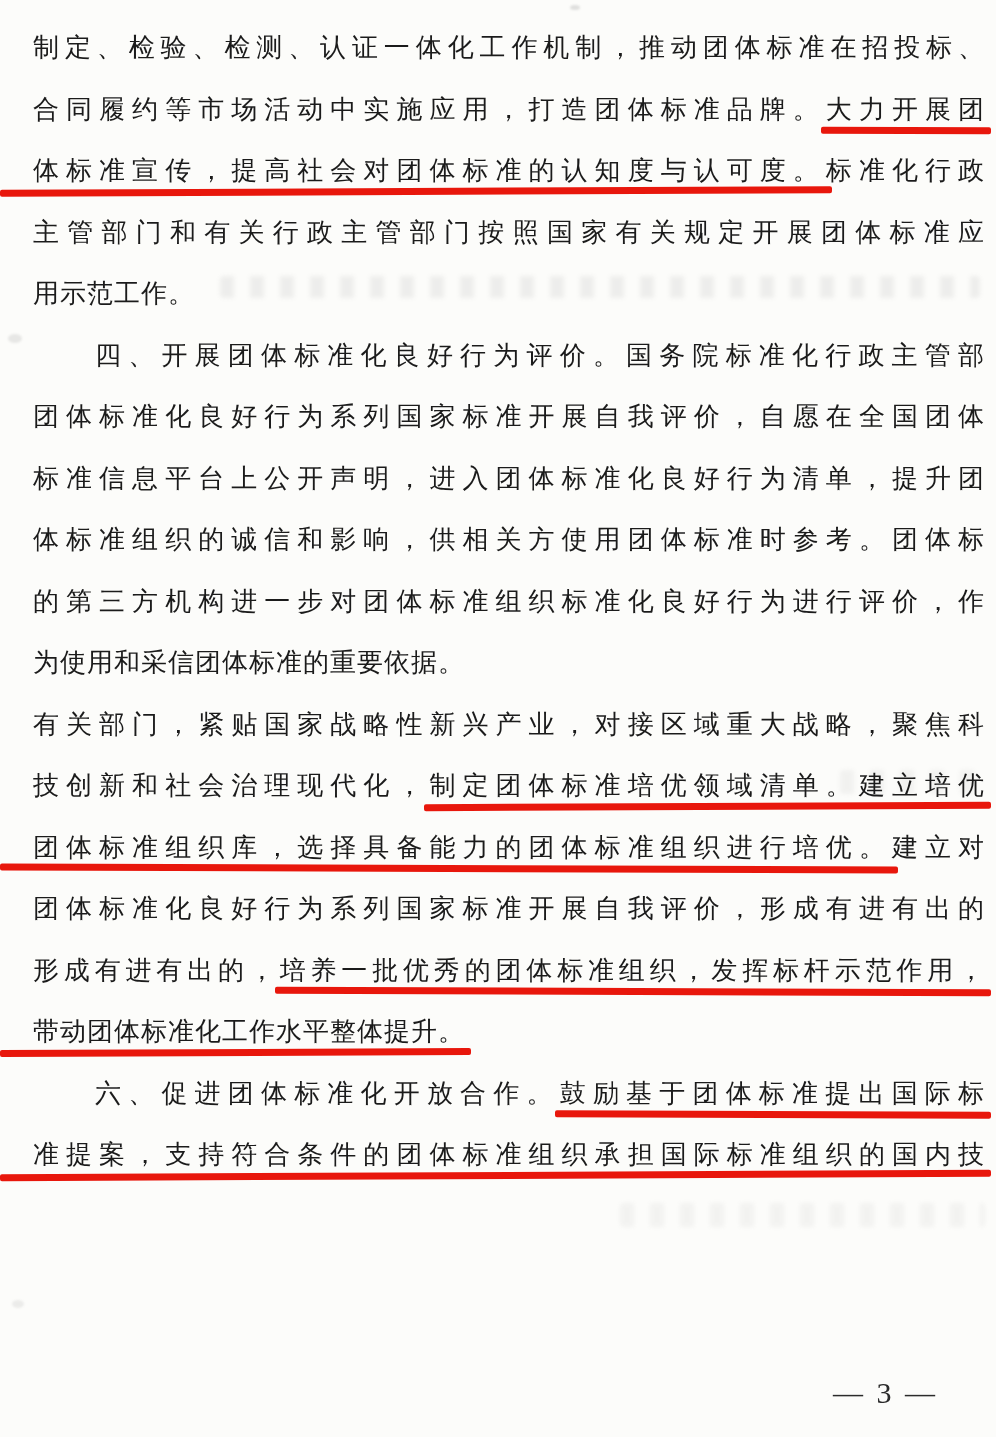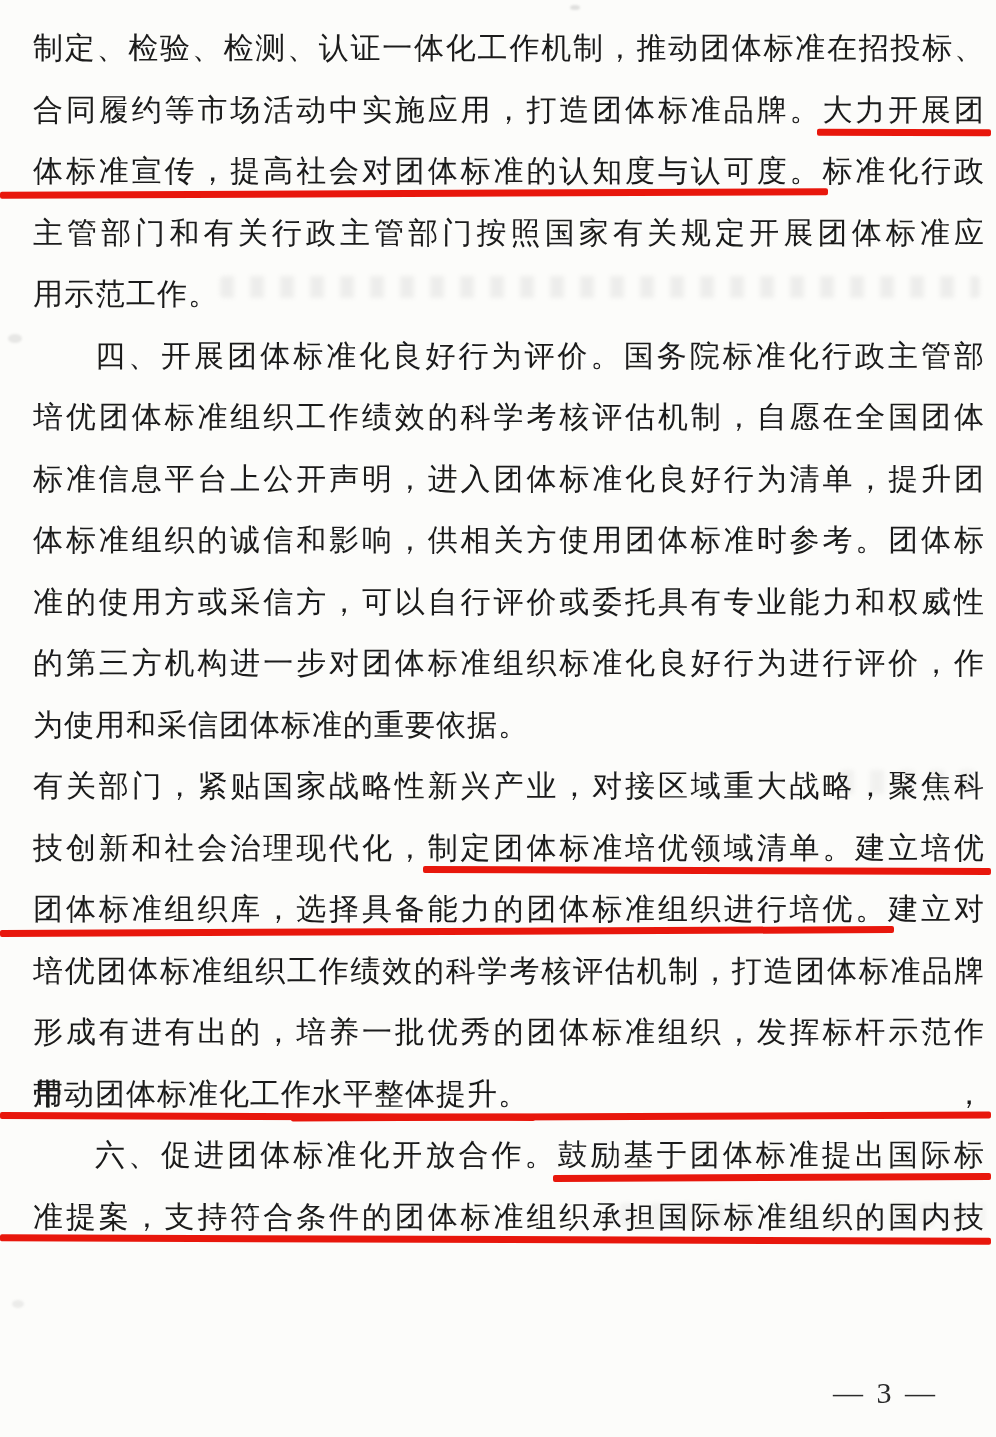--- a/index.html
+++ b/index.html
@@ -5,21 +5,21 @@
   html,body{margin:0;padding:0;}
   body{
     width:996px;height:1437px;position:relative;overflow:hidden;
     background:#fcfcfa;
     font-family:"Liberation Serif","DejaVu Serif",serif;
     color:#1b1b1b;
   }
   .page{position:absolute;inset:0;}
   .text-block{position:absolute;left:33px;right:11px;top:17px;}
   .line{
-    font-size:30px;
+    font-size:26px;
     height:61.5px;line-height:61.5px;
     text-align:justify;text-align-last:justify;
     overflow:visible;
     letter-spacing:1px;
   }
   .line.short{text-align:right;text-align-last:left;}
   .line.indent{padding-left:62px;}
   .b{
     font-family:"Liberation Sans","DejaVu Sans",sans-serif;
     font-weight:400;
@@ -56,30 +56,29 @@
   <div class="artifact dot" style="left:8px;top:334px;width:14px;height:9px;opacity:0.18;"></div>
   <div class="artifact dot" style="left:12px;top:1300px;width:12px;height:8px;opacity:0.14;"></div>
 
   <div class="text-block">
       <div class="line"><span>制定、检验、检测、认证一体化工作机制，推动团体标准在招投标、</span></div>
       <div class="line"><span>合同履约等市场活动中实施应用，打造团体标准品牌。</span><span class="u">大力开展团</span></div>
       <div class="line"><span class="u xl">体标准宣传，提高社会对团体标准的认知度与认可度。</span><span>标准化行政</span></div>
       <div class="line"><span>主管部门和有关行政主管部门按照国家有关规定开展团体标准应</span></div>
       <div class="line short"><span>用示范工作。</span></div>
       <div class="line indent"><span class="b">四、开展团体标准化良好行为评价。</span><span>国务院标准化行政主管部</span></div>
-      <div class="line"><span>培优团体标准组织工作绩效的科学考核评估机制，自愿在全国团体</span></div>
+      <div class="line"><span>团体标准化良好行为系列国家标准开展自我评价，自愿在全国团体</span></div>
       <div class="line"><span>标准信息平台上公开声明，进入团体标准化良好行为清单，提升团</span></div>
       <div class="line"><span>体标准组织的诚信和影响，供相关方使用团体标准时参考。团体标</span></div>
-      <div class="line"><span>准的使用方或采信方，可以自行评价或委托具有专业能力和权威性</span></div>
       <div class="line"><span>的第三方机构进一步对团体标准组织标准化良好行为进行评价，作</span></div>
       <div class="line short"><span>为使用和采信团体标准的重要依据。</span></div>
       <div class="line"><span>有关部门，紧贴国家战略性新兴产业，对接区域重大战略，聚焦科</span></div>
       <div class="line"><span>技创新和社会治理现代化，</span><span class="u">制定团体标准培优领域清单。建立培优</span></div>
       <div class="line"><span class="u xl">团体标准组织库，选择具备能力的团体标准组织进行培优。</span><span>建立对</span></div>
-      <div class="line"><span>培优团体标准组织工作绩效的科学考核评估机制，打造团体标准品牌</span></div>
+      <div class="line"><span>团体标准化良好行为系列国家标准开展自我评价，形成有进有出的</span></div>
       <div class="line"><span>形成有进有出的，</span><span class="u">培养一批优秀的团体标准组织，发挥标杆示范作用，</span></div>
       <div class="line short"><span class="u xl">带动团体标准化工作水平整体提升。</span></div>
       <div class="line indent"><span class="b">六、促进团体标准化开放合作。</span><span class="u">鼓励基于团体标准提出国际标</span></div>
       <div class="line"><span class="u xl">准提案，支持符合条件的团体标准组织承担国际标准组织的国内技</span></div>
     </div>
 
   <div class="pagenum">— 3 —</div>
 </div>
 
 </body></html>

